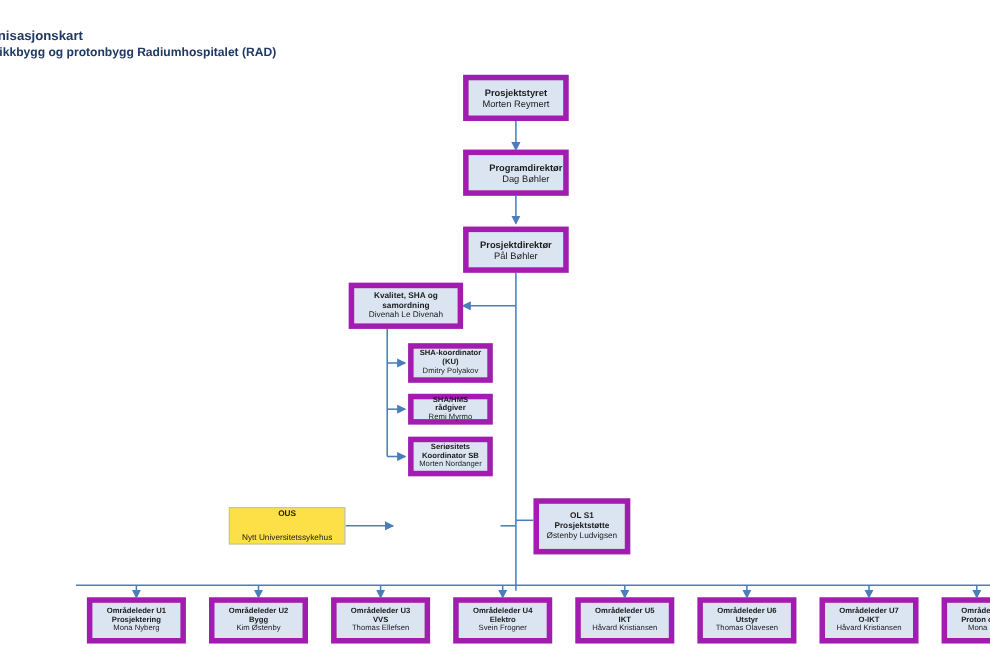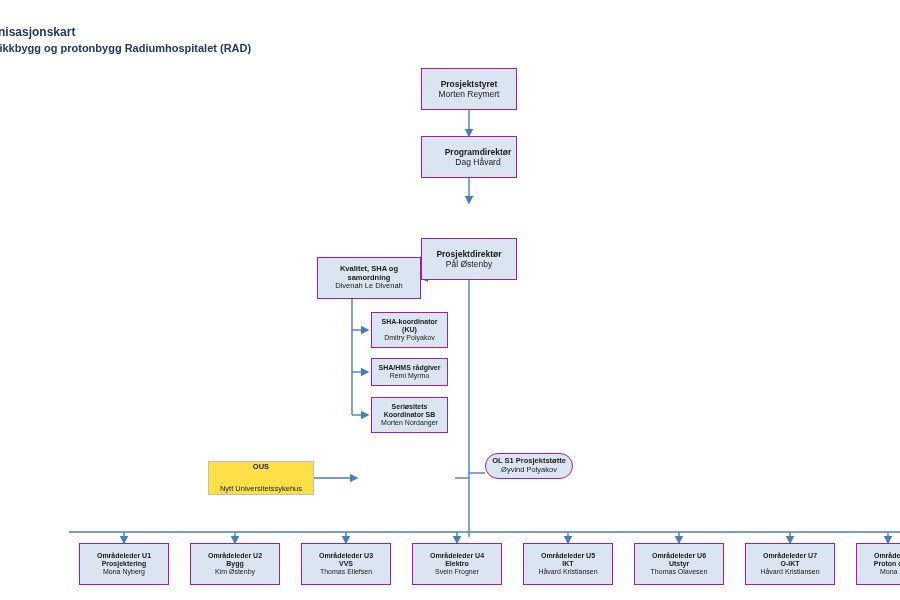--- a/index.html
+++ b/index.html
@@ -21,21 +21,21 @@
   .title2{
     position:absolute;left:-44px;top:42px;
     font-size:11px;font-weight:bold;color:#1f3864;
     white-space:nowrap;
   }
 
   .node{
     position:absolute;
     box-sizing:border-box;
     background:#dbe5f1;
-    border:1px solid #a21caf;
+    border:5px solid #a21caf;
     color:#1a1a1a;
     text-align:center;
     display:flex;
     flex-direction:column;
     align-items:center;
     justify-content:center;
     line-height:1.18;
     padding:2px 3px;
   }
   .node .ttl{font-weight:bold;}
@@ -93,26 +93,26 @@
     </g>
   </svg>
 
   <div class="node n-top" style="left:421px;top:68px;width:96px;height:42px;">
     <span class="ttl">Prosjektstyret</span>
     <span class="sub">Morten Reymert</span>
   </div>
 
   <div class="node n-top" style="left:421px;top:136px;width:96px;height:42px;padding-left:21px;">
     <span class="ttl">Programdirektør</span>
-    <span class="sub">Dag Håvard</span>
+    <span class="sub">Dag Bøhler</span>
   </div>
 
-  <div class="node n-top" style="left:421px;top:206px;width:96px;height:42px;margin-top:32px;">
+  <div class="node n-top" style="left:421px;top:206px;width:96px;height:42px;">
     <span class="ttl">Prosjektdirektør</span>
-    <span class="sub">Pål Østenby</span>
+    <span class="sub">Pål Bøhler</span>
   </div>
 
   <div class="node n-mid" style="left:317px;top:257px;width:104px;height:42px;">
     <span class="ttl">Kvalitet, SHA og samordning</span>
     <span class="sub">Divenah Le Divenah</span>
   </div>
 
   <div class="node n-small" style="left:371px;top:312px;width:77px;height:36px;">
     <span class="ttl">SHA-koordinator (KU)</span>
     <span class="sub">Dmitry Polyakov</span>
@@ -127,23 +127,23 @@
     <span class="ttl">Seriøsitets Koordinator SB</span>
     <span class="sub">Morten Nordanger</span>
   </div>
 
   <div class="node n-ou" style="left:208px;top:461px;width:106px;height:34px;">
     <span class="ttl">OUS</span>
     <span class="sub">Nytt Universitetssykehus</span>
   </div>
 
 
-  <div class="node n-mid" style="left:485px;top:453px;width:88px;height:26px;border-radius:14px;">
+  <div class="node n-mid" style="left:485px;top:453px;width:88px;height:51px;">
     <span class="ttl">OL S1 Prosjektstøtte</span>
-    <span class="sub">Øyvind Polyakov</span>
+    <span class="sub">Østenby Ludvigsen</span>
   </div>
 
   <div class="node n-leaf" style="left:79px;top:543px;width:90px;height:42px;">
     <span class="ttl">Områdeleder U1</span>
     <span class="ttl">Prosjektering</span>
     <span class="sub">Mona Nyberg</span>
   </div>
   <div class="node n-leaf" style="left:190px;top:543px;width:90px;height:42px;">
     <span class="ttl">Områdeleder U2</span>
     <span class="ttl">Bygg</span>

